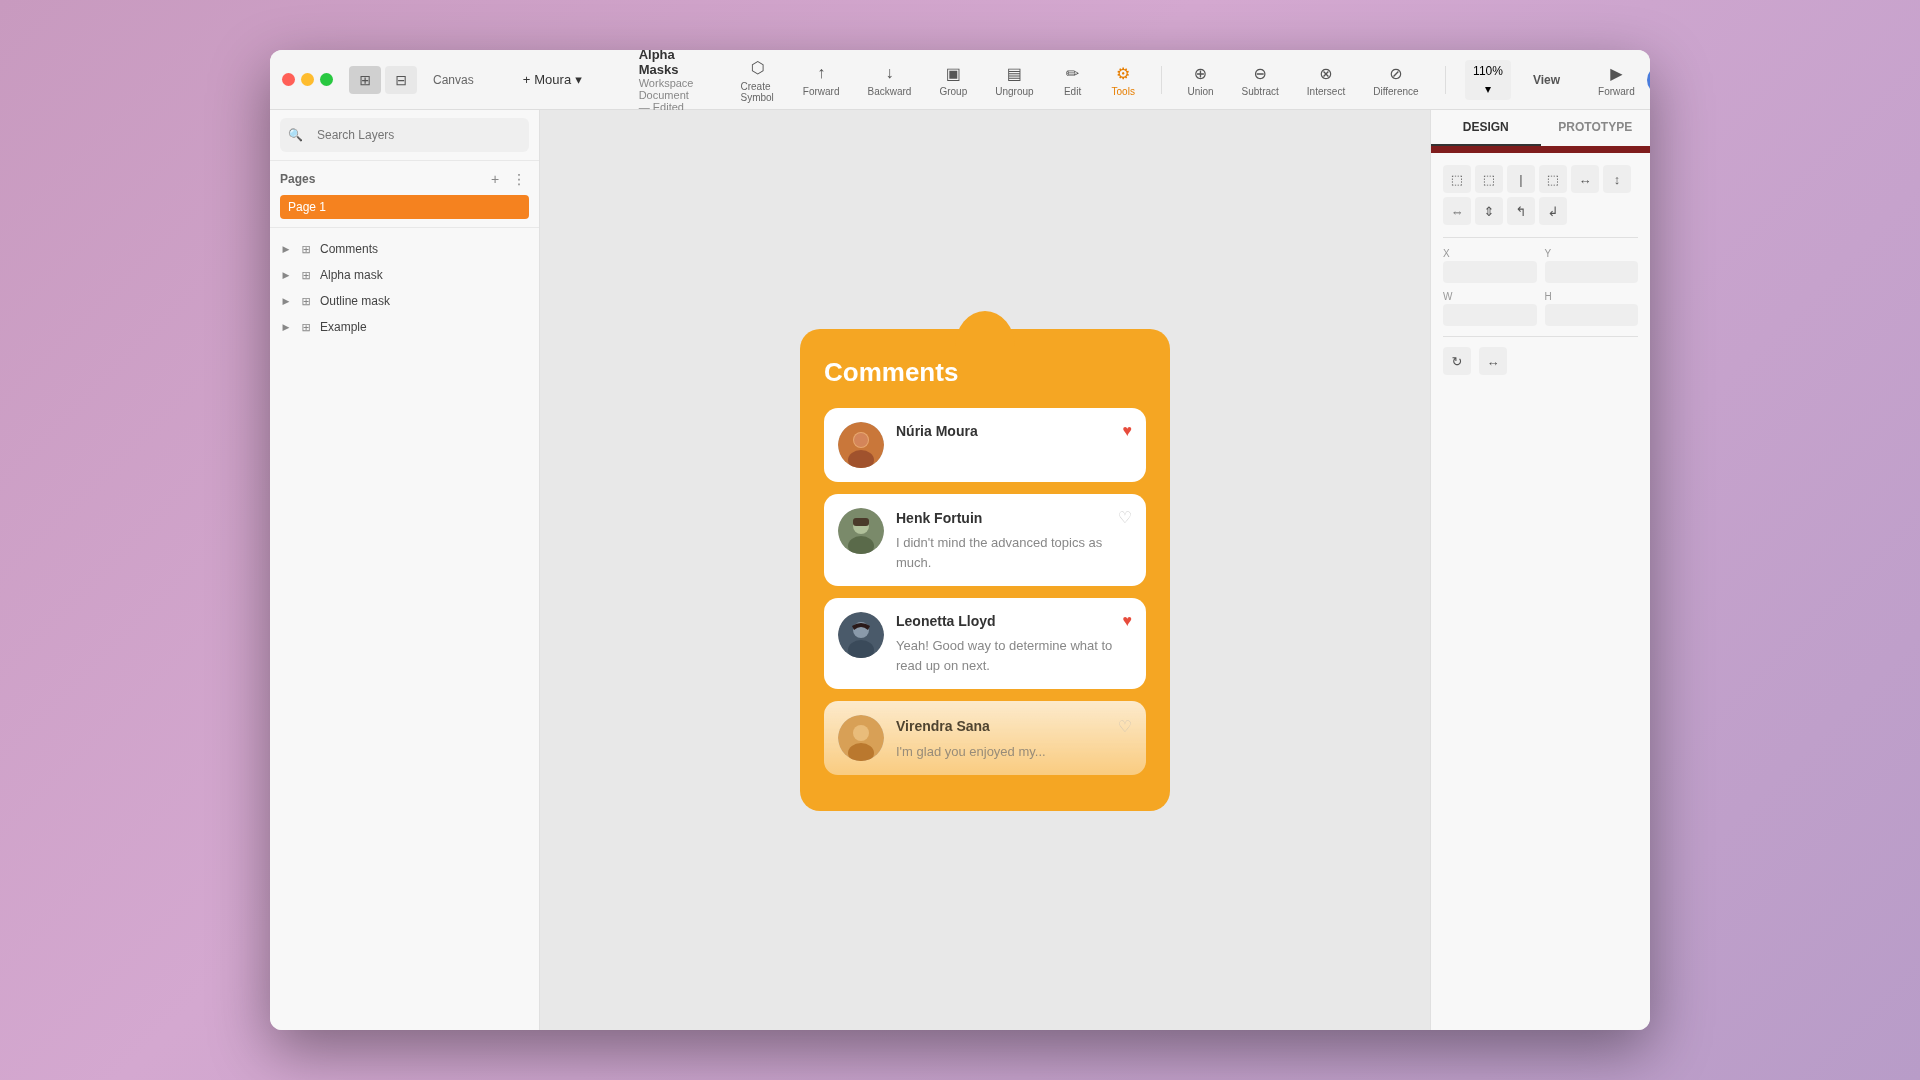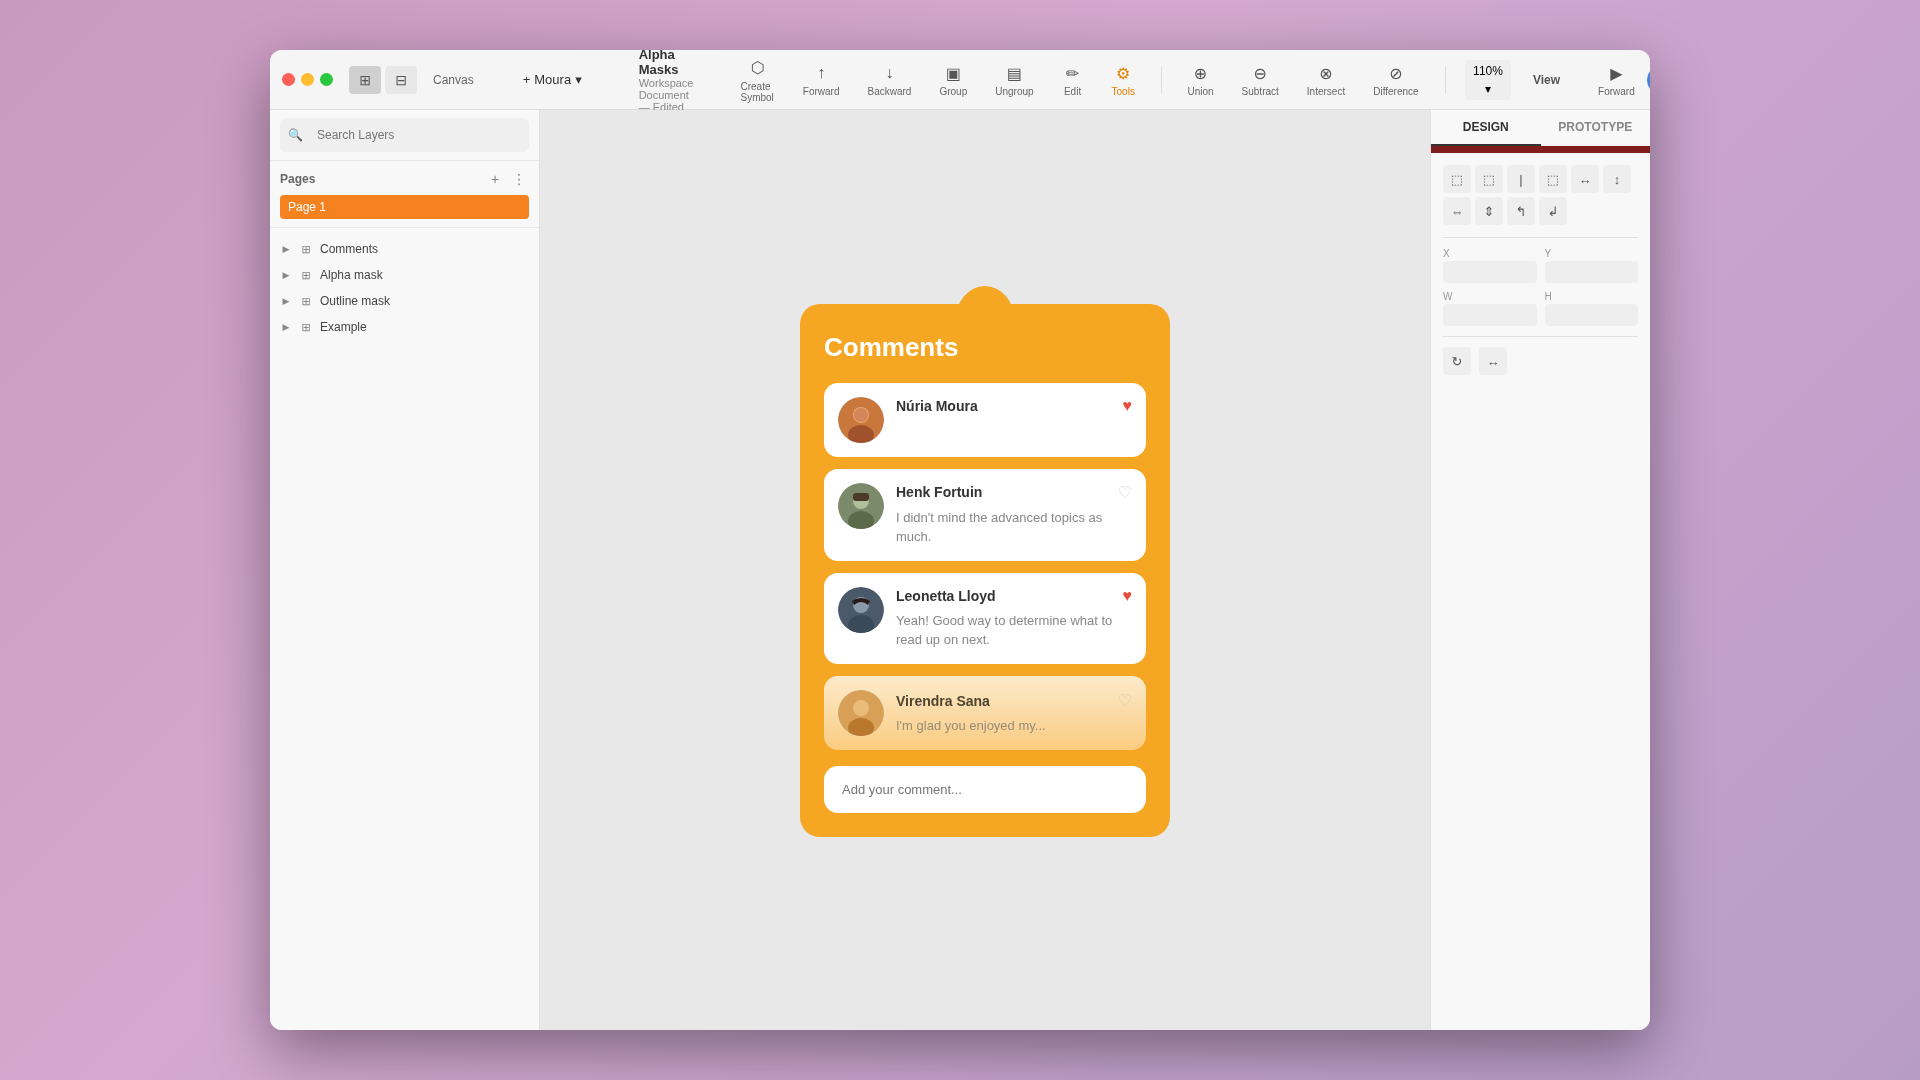--- a/index.html
+++ b/index.html
@@ -671,21 +671,20 @@
           <div class="comment-body">
             <div class="comment-header">
               <span class="comment-name">Virendra Sana</span>
               <span class="comment-heart heart-empty">♡</span>
             </div>
             <div class="comment-text">I'm glad you enjoyed my...</div>
           </div>
         </div>
 
         
-        <input type="text" class="add-comment-input" placeholder="Add your comment..." style="">
       </div>
     </div>
 
     <div class="right-panel">
       <div class="panel-tabs">
         <div class="panel-tab active">DESIGN</div>
         <div class="panel-tab">PROTOTYPE</div>
       </div>
       <div class="panel-body">
         <div class="align-tools">

